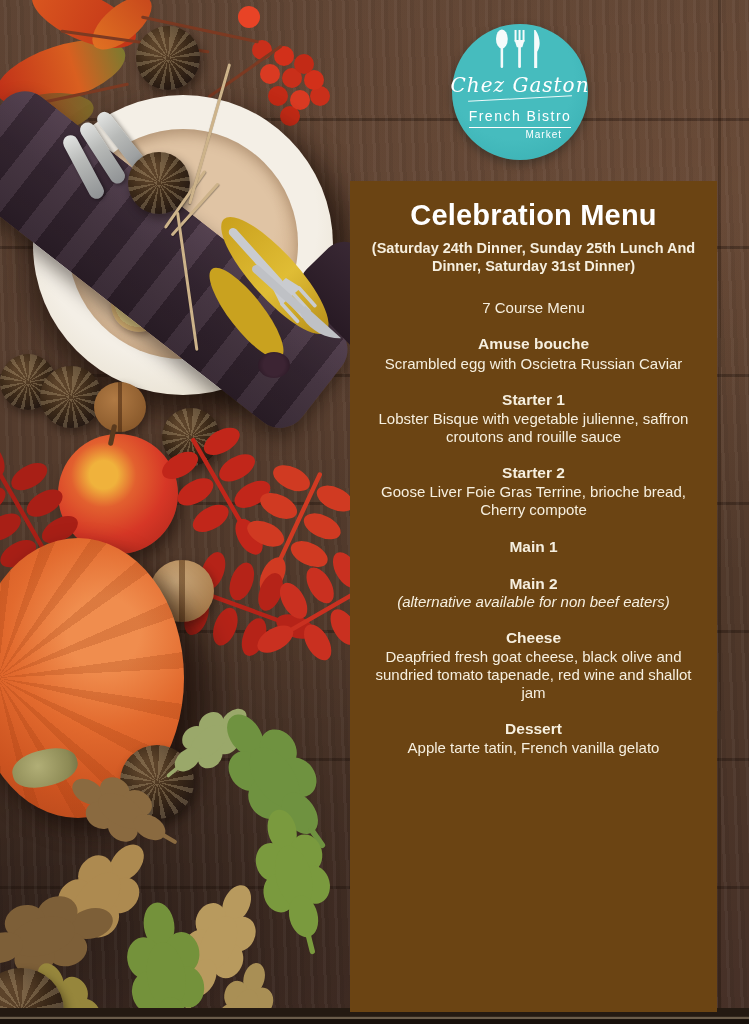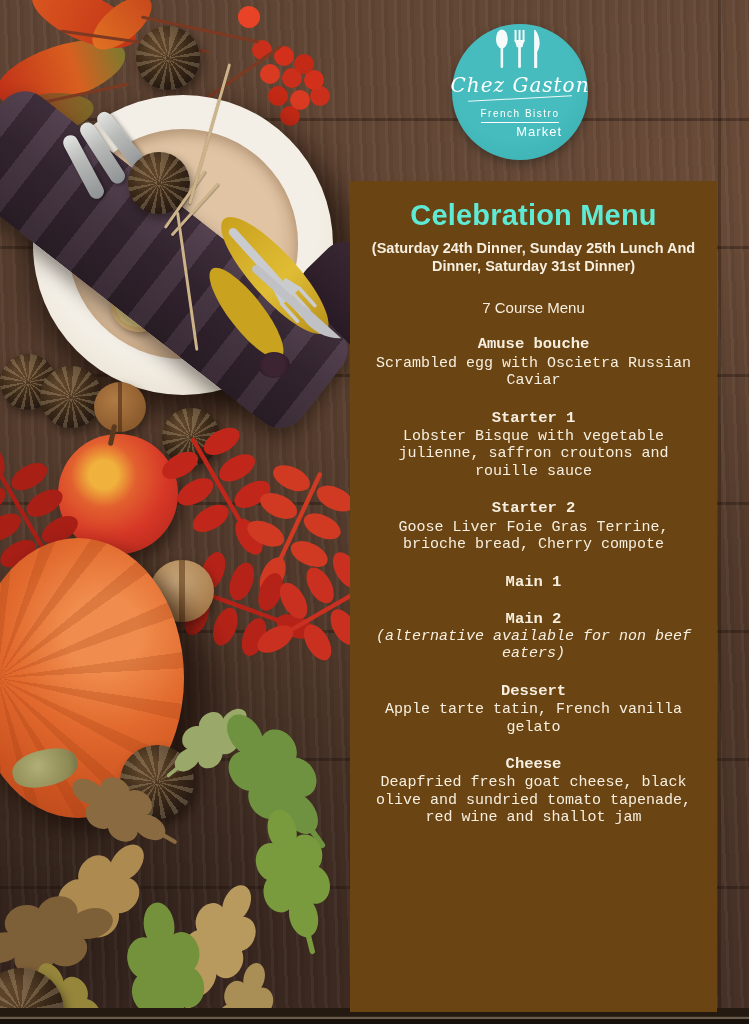--- a/index.html
+++ b/index.html
@@ -71,43 +71,43 @@
   .berry{position:absolute;border-radius:50%;}
   .twig{position:absolute;height:3px;border-radius:2px;background:#7c3a22;}
   .leaf-el{position:absolute;border-radius:50%;}
   .dried-flower{position:absolute;left:258px;top:352px;width:32px;height:26px;border-radius:50%;
     background:radial-gradient(circle,#3c2433 0 50%,#241520 100%);}
 
   
   .panel{position:absolute;left:350px;top:181px;width:367px;height:831px;box-sizing:border-box;
     background:#6b4413;color:#f6efdf;text-align:center;padding:14px 13px;z-index:5;
     font-size:15px;line-height:1.17;}
-  .panel-title{font-size:29px;font-weight:bold;color:#5eead4;margin-top:4px;letter-spacing:.2px;}
+  .panel-title{font-size:29px;font-weight:bold;color:#ffffff;margin-top:4px;letter-spacing:.2px;}
   .panel-subtitle{font-size:14.5px;font-weight:bold;line-height:1.24;margin-top:7px;}
   .course-count{margin-top:23px;}
-  .course{margin-top:19px;font-family:Liberation Mono, monospace;}
+  .course{margin-top:19px;}
   .course-name{font-weight:bold;font-size:15.5px;}
   .course-desc{margin-top:1px;}
   .course-note{font-style:italic;}
   .panel-notes{margin-top:24px;text-align:left;font-size:13px;line-height:1.25;color:#f3ead6;}
   .note{margin-top:14px;}
   .note:first-child{margin-top:0;}
 
   
   .logo{position:absolute;left:452px;top:24px;width:136px;height:136px;border-radius:50%;
     background:radial-gradient(circle at 45% 40%,#46bcbe 0 55%,#3bb1b4 85%,#339fa3 100%);
     box-shadow:0 4px 10px rgba(10,20,20,.35);z-index:4;
     display:flex;flex-direction:column;align-items:center;color:#fff;}
   .logo-cutlery{margin-top:5px;width:58px;height:40px;}
   .logo-name{font-family:"DejaVu Serif","Liberation Serif",serif;font-style:italic;
     font-size:20px;letter-spacing:1px;margin-top:4px;white-space:nowrap;}
   .logo-underline{width:104px;height:1px;background:rgba(255,255,255,.9);transform:rotate(-3deg);margin-top:1px;}
-  .logo-sub{font-size:10px;letter-spacing:1.5px;margin-top:9px;padding-bottom:3px;
+  .logo-sub{font-size:14px;letter-spacing:1.5px;margin-top:9px;padding-bottom:3px;
     border-bottom:1.5px solid #fff;white-space:nowrap;}
-  .logo-tag{font-size:13px;letter-spacing:1px;align-self:flex-end;margin-right:26px;margin-top:1px;}
+  .logo-tag{font-size:10px;letter-spacing:1px;align-self:flex-end;margin-right:26px;margin-top:1px;}
 </style>
 </head>
 <body>
 
 <div class="page">
 
   <svg width="0" height="0" style="position:absolute">
     <defs>
       <g id="rowan-shape">
         <rect x="19" y="2" width="2" height="54" rx="1"></rect>
@@ -293,24 +293,24 @@
         <div class="course-desc">Goose Liver Foie Gras Terrine, brioche bread, Cherry compote</div>
       </div>
       <div class="course">
         <div class="course-name">Main 1</div>
       </div>
       <div class="course">
         <div class="course-name">Main 2</div>
         <div class="course-note">(alternative available for non beef eaters)</div>
       </div>
       <div class="course">
+        <div class="course-name">Cheese</div>
+        <div class="course-desc">Deapfried fresh goat cheese, black olive and sundried tomato tapenade, red wine and shallot jam</div>
+      </div>
+      <div class="course">
         <div class="course-name">Dessert</div>
         <div class="course-desc">Apple tarte tatin, French vanilla gelato</div>
       </div>
-      <div class="course">
-        <div class="course-name">Cheese</div>
-        <div class="course-desc">Deapfried fresh goat cheese, black olive and sundried tomato tapenade, red wine and shallot jam</div>
-      </div>
     </div>
 
   </div>
 
 </div>
 
 </body></html>

